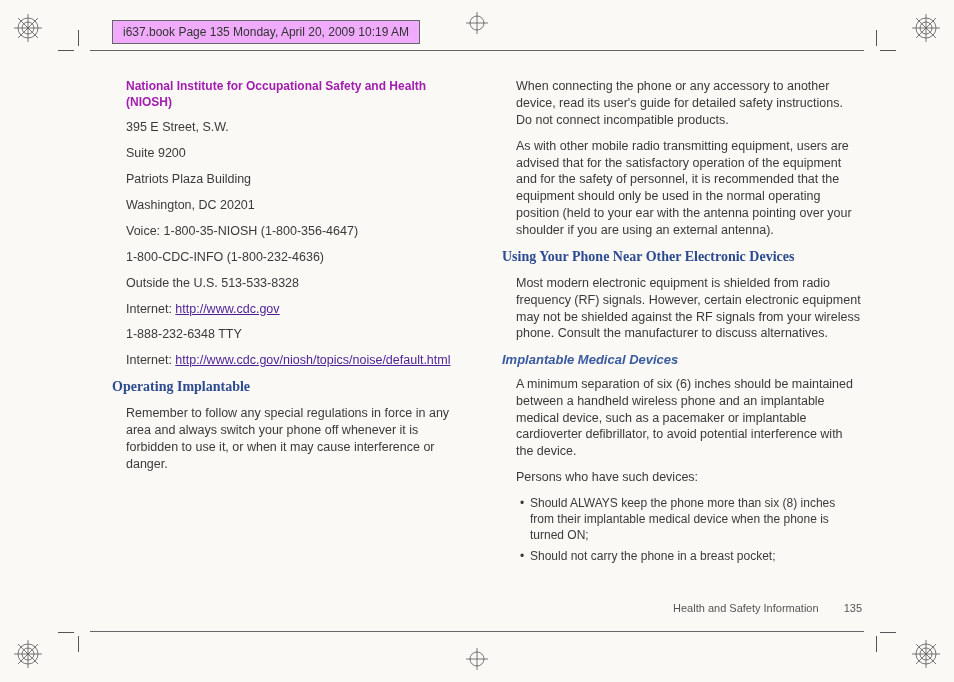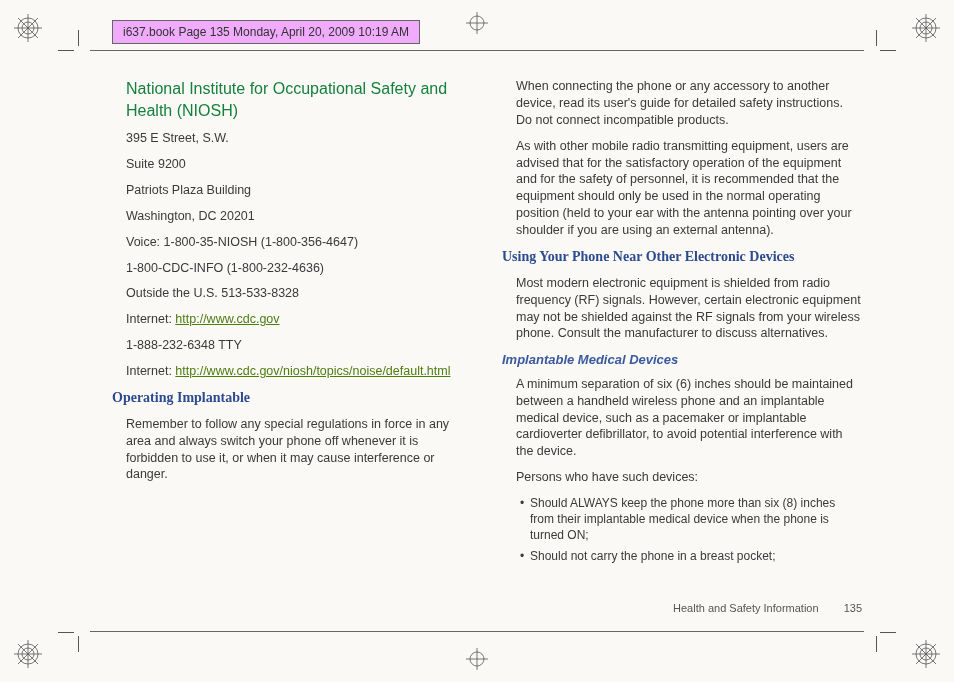--- a/index.html
+++ b/index.html
@@ -53,22 +53,22 @@
     position: absolute;
     top: 78px;
     left: 112px;
     right: 92px;
     bottom: 78px;
     display: flex;
     gap: 30px;
   }
   .col { flex: 1; font-size: 12.5px; line-height: 1.35; color: #3a3a3a; }
   .col p { margin-bottom: 9px; }
-  .bold-head { font-weight: normal; color: #15803d; margin-bottom: 7px; font-size: 16px; }
-  .link { text-decoration: underline; color: #4d7c0f; }
+  .bold-head { font-weight: bold; color: #a21caf; margin-bottom: 7px; font-size: 12px; }
+  .link { text-decoration: underline; color: #4c1d95; }
   .h-blue {
     font-family: Georgia, 'Times New Roman', serif;
     font-weight: bold;
     color: #2c4a8f;
     font-size: 14px;
     margin: 6px 0 8px -14px;
   }
   .h-blue-ital {
     font-style: italic;
     font-weight: bold;

